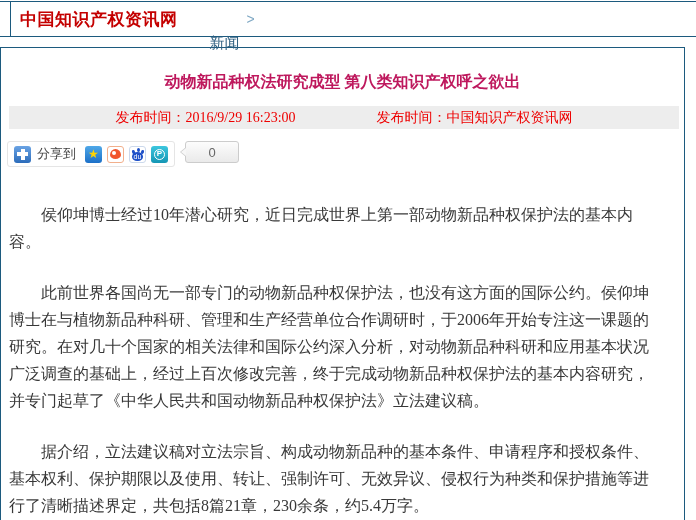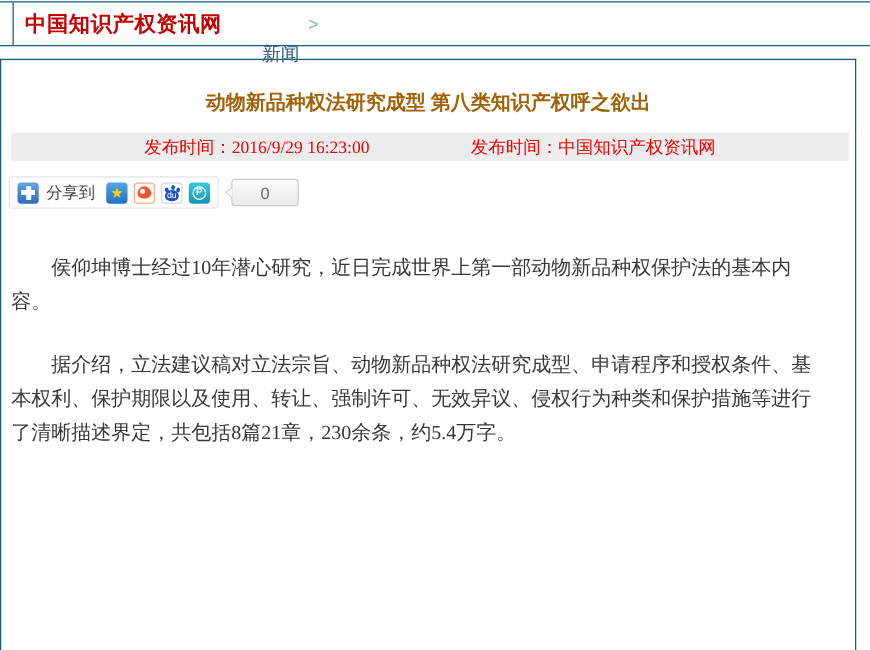--- a/index.html
+++ b/index.html
@@ -23,31 +23,31 @@
   .crumb-link { color:#2e5f80; text-decoration:none;margin-top:48px; }
   .crumb-arrow { color:#7fa8c4; font-family:"Liberation Sans",sans-serif; font-size:14px; }
 
   
   .content-box {
     margin-top:10px; width:685px; height:475px; box-sizing:border-box;
     border:1px solid #1c5a7e; border-bottom:none; background:#ffffff;
   }
   .title {
     margin:24px 0 0; text-align:center; font-size:16px; font-weight:bold;
-    color:#a16207;
+    color:#be185d;
   }
   .meta-bar {
     margin:13px 5px 0 8px; height:23px; background:#ededed;
     display:flex; justify-content:center; align-items:center; gap:81px;
     font-size:14px; color:#ee0000;
   }
   .meta-item { white-space:nowrap; }
 
   
-  .share-row { display:flex; align-items:center; margin:12px 0 0 6px; }
+  .share-row { display:flex; align-items:flex-start; margin:12px 0 0 6px; }
   .share-box {
     display:flex; align-items:center; gap:5px;
     border:1px solid #e5e5e5; border-radius:3px; padding:3px 6px; background:#fff;
   }
   .share-label { font-size:13px; color:#444; font-family:"Liberation Sans",sans-serif; margin:0 4px 0 1px; }
   .ic {
     width:17px; height:17px; border-radius:3px; position:relative;
     display:flex; align-items:center; justify-content:center;
     text-decoration:none; cursor:pointer; box-sizing:border-box; flex:0 0 auto;
   }
@@ -148,16 +148,17 @@
           <span class="py-circle">P</span>
         </a>
     </div>
     <div class="count-bubble">
         <span>0</span>
       </div>
   </div>
 
   <div class="article-body">
     <p>侯仰坤博士经过10年潜心研究，近日完成世界上第一部动物新品种权保护法的基本内容。</p>
-    <p>据介绍，立法建议稿对立法宗旨、动物新品种权法研究成型、申请程序和授权条件、基本权利、保护期限以及使用、转让、强制许可、无效异议、侵权行为种类和保护措施等进行了清晰描述界定，共包括8篇21章，230余条，约5.4万字。</p>
+    <p>此前世界各国尚无一部专门的动物新品种权保护法，也没有这方面的国际公约。侯仰坤博士在与植物新品种科研、管理和生产经营单位合作调研时，于2006年开始专注这一课题的研究。在对几十个国家的相关法律和国际公约深入分析，对动物新品种科研和应用基本状况广泛调查的基础上，经过上百次修改完善，终于完成动物新品种权保护法的基本内容研究，并专门起草了《中华人民共和国动物新品种权保护法》立法建议稿。</p>
+    <p>据介绍，立法建议稿对立法宗旨、构成动物新品种的基本条件、申请程序和授权条件、基本权利、保护期限以及使用、转让、强制许可、无效异议、侵权行为种类和保护措施等进行了清晰描述界定，共包括8篇21章，230余条，约5.4万字。</p>
   </div>
 
 </div>
 
 </body></html>

